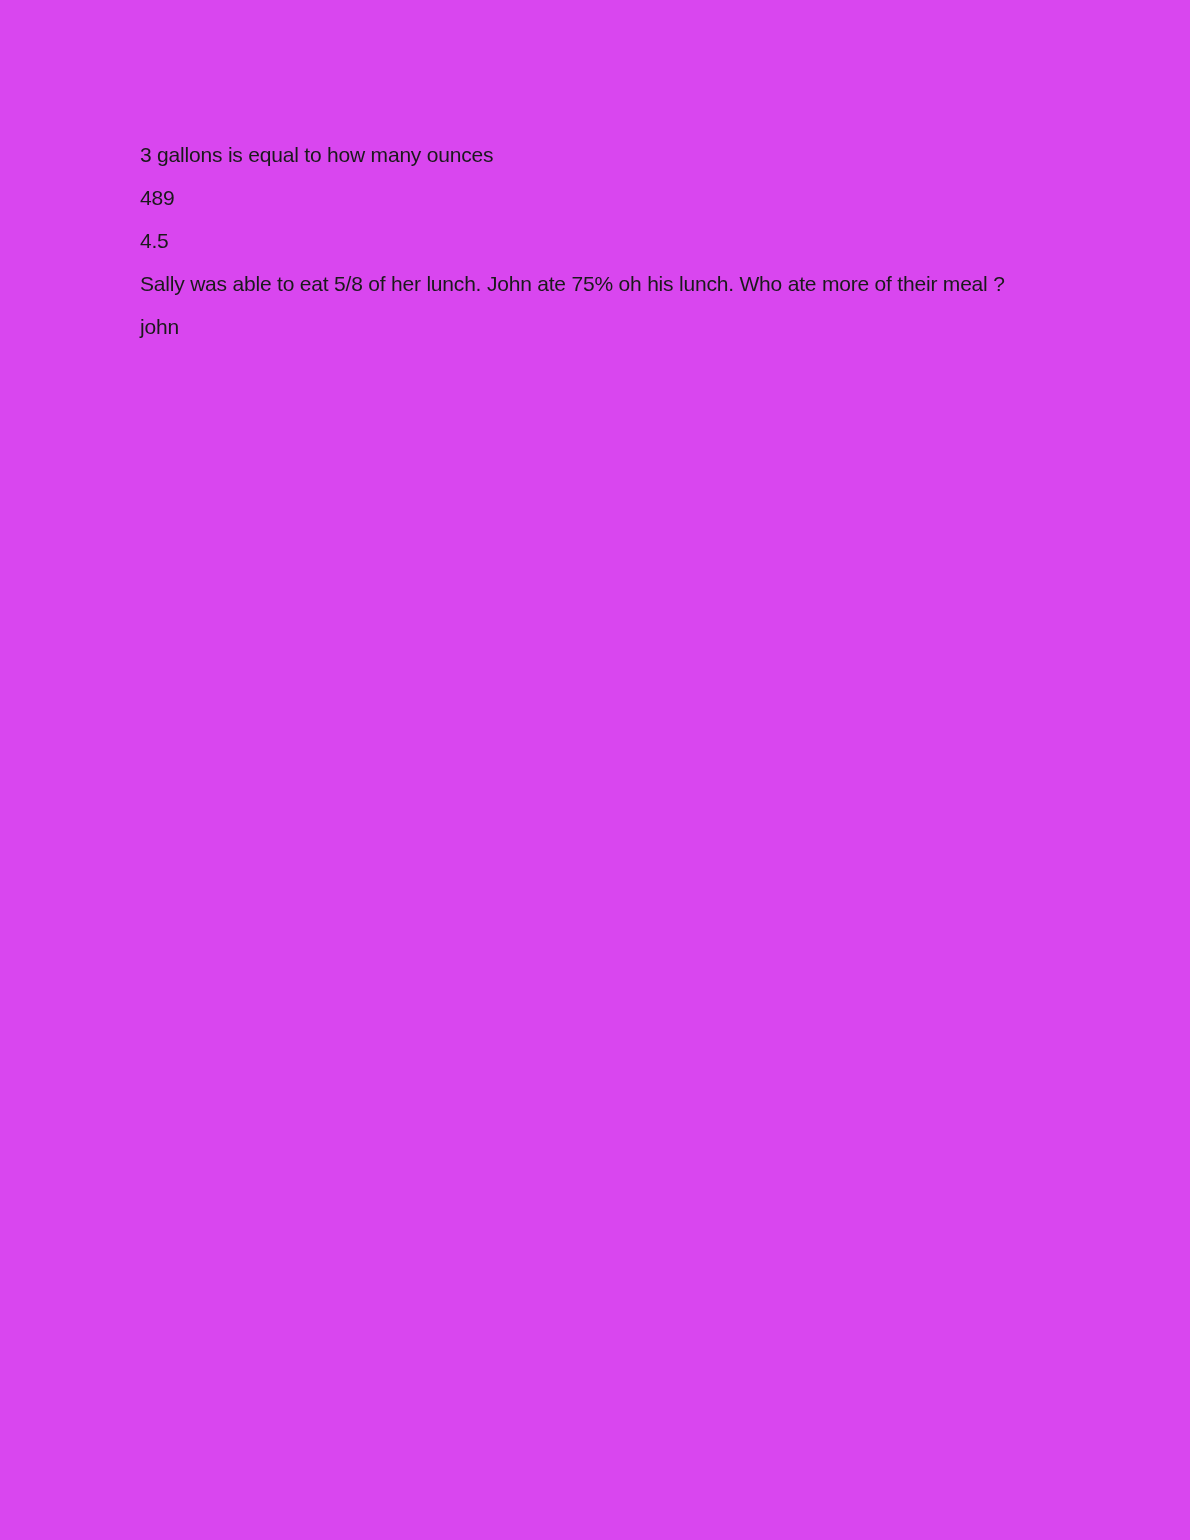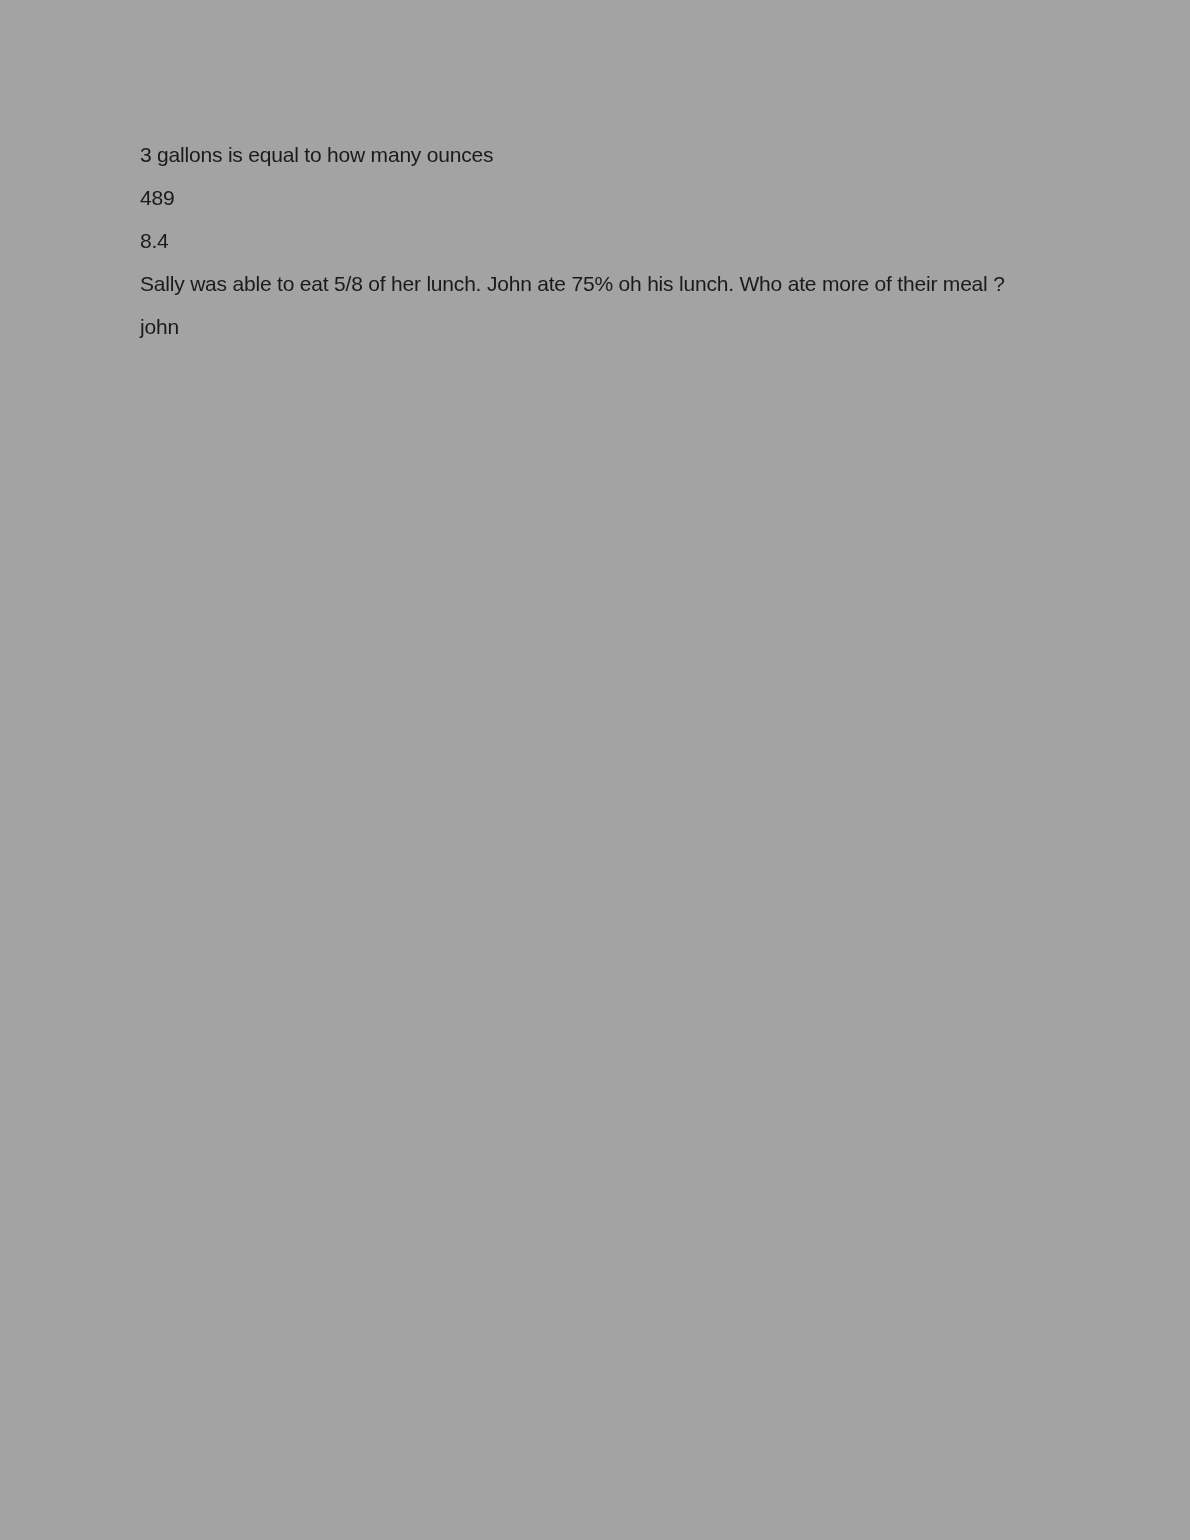--- a/index.html
+++ b/index.html
@@ -4,21 +4,21 @@
 <style>
   html, body {
     margin: 0;
     padding: 0;
     background: #ffffff;
   }
   .page {
     position: relative;
     width: 1190px;
     height: 1540px;
-    background: #a3a3a3;
+    background: #d946ef;
     overflow: hidden;
     font-family: "Liberation Sans", sans-serif;
   }
   .doc-body {
     position: absolute;
     top: 144px;
     left: 140px;
     right: 140px;
   }
   .para {
@@ -31,17 +31,17 @@
     white-space: nowrap;
   }
 </style>
 </head>
 <body>
 
 <div class="page">
   <div class="doc-body">
     <p class="para">3 gallons is equal to how many ounces</p>
     <p class="para">489</p>
-    <p class="para">8.4</p>
+    <p class="para">4.5</p>
     <p class="para">Sally was able to eat 5/8 of her lunch. John ate 75% oh his lunch. Who ate more of their meal ?</p>
     <p class="para">john</p>
   </div>
 </div>
 
 </body></html>

